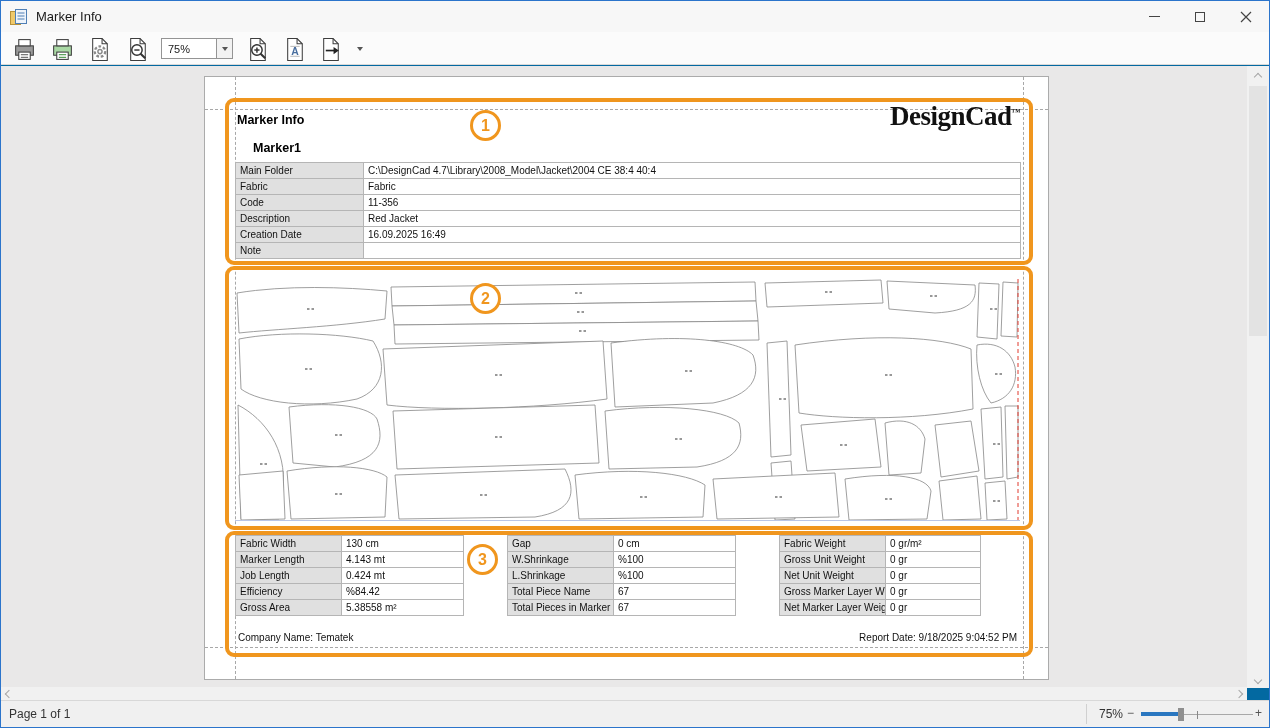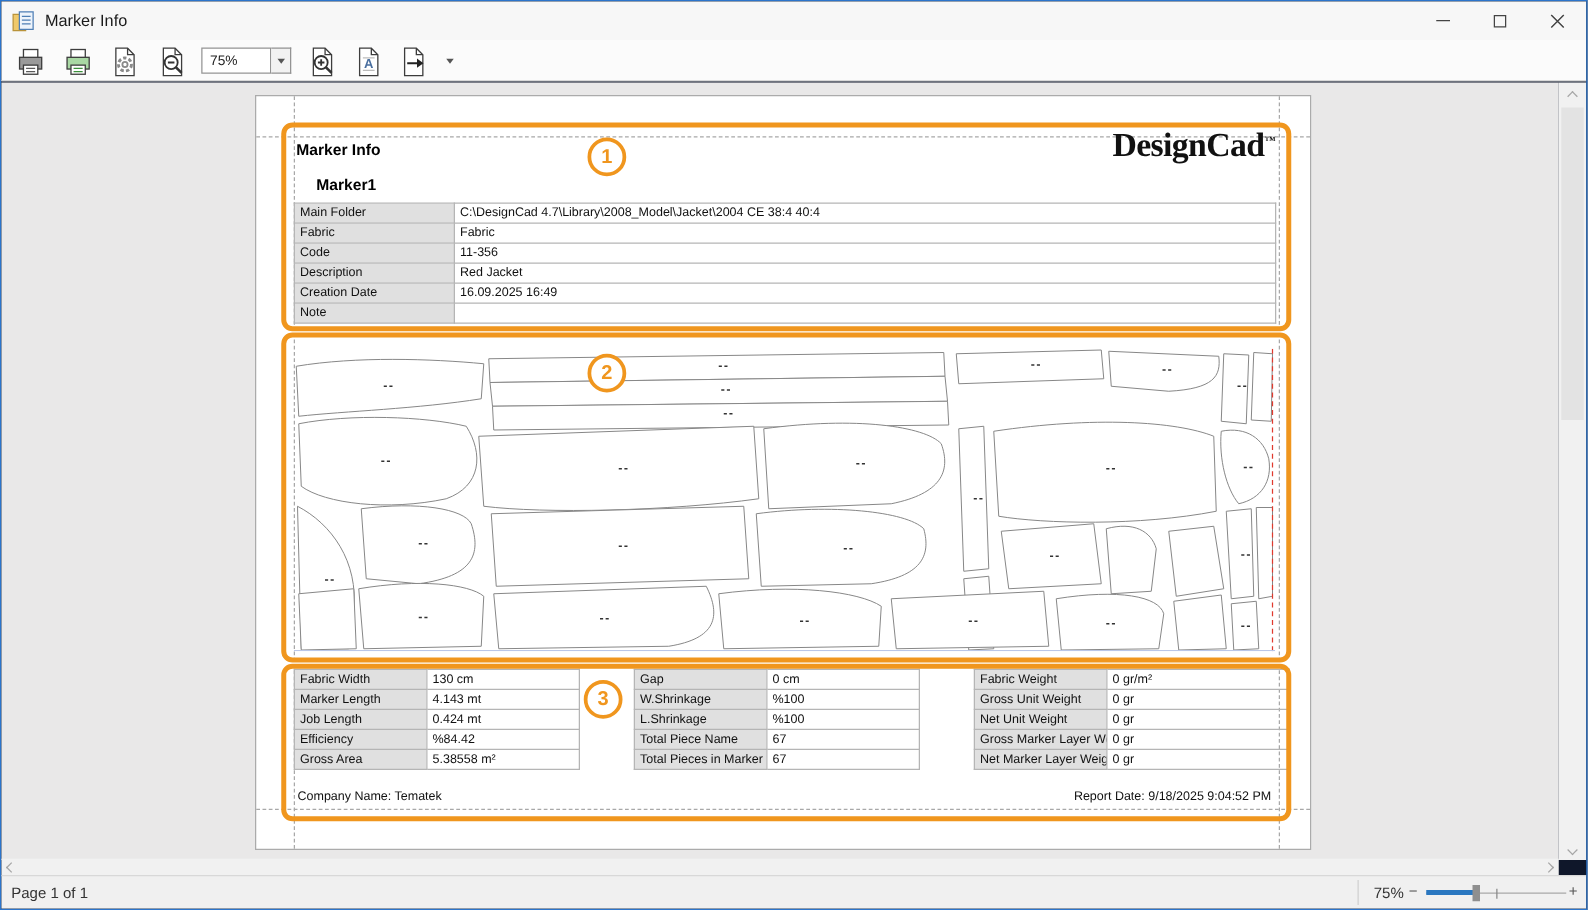--- a/index.html
+++ b/index.html
@@ -1,18 +1,18 @@
 <!DOCTYPE html>
 <html><head>
 <meta charset="utf-8">
 <style>
   * { margin:0; padding:0; box-sizing:border-box; }
   html,body { width:1270px; height:728px; font-family:"Liberation Sans",sans-serif; }
   .window { position:relative; width:1270px; height:728px; border:1px solid #2b74cb;
-            background:#0f172a; overflow:hidden; }
+            background:#0369a1; overflow:hidden; }
 
   
   .titlebar { position:absolute; left:0; top:0; width:100%; height:31px; background:#f7f7f7;
               display:flex; align-items:center; }
   .app-icon { width:20px; height:20px; margin-left:8px; }
   .title-text { margin-left:7px; font-size:13px; color:#1a1a1a; }
   .win-controls { position:absolute; right:0; top:0; height:31px; display:flex; }
   .wbtn { width:46px; height:31px; display:flex; align-items:center; justify-content:center; cursor:default; }
   .glyph-min { width:11px; height:0; border-top:1px solid #444; }
   .glyph-max { width:10px; height:10px; border:1px solid #444; }
@@ -323,21 +323,21 @@
               <td class="lbl">Total Piece Name</td>
               <td>67</td>
             </tr>
         <tr>
               <td class="lbl">Total Pieces in Marker</td>
               <td>67</td>
             </tr>
       </tbody>
         </table>
 
-      <table class="rpt" style="left:574px; top:458px; width:253px;">
+      <table class="rpt" style="left:574px; top:458px; width:202px;">
         <colgroup>
             <col style="width:106px">
             <col>
           </colgroup>
         <tbody>
             <tr>
               <td class="lbl">Fabric Weight</td>
               <td>0 gr/m²</td>
             </tr>
         <tr>

